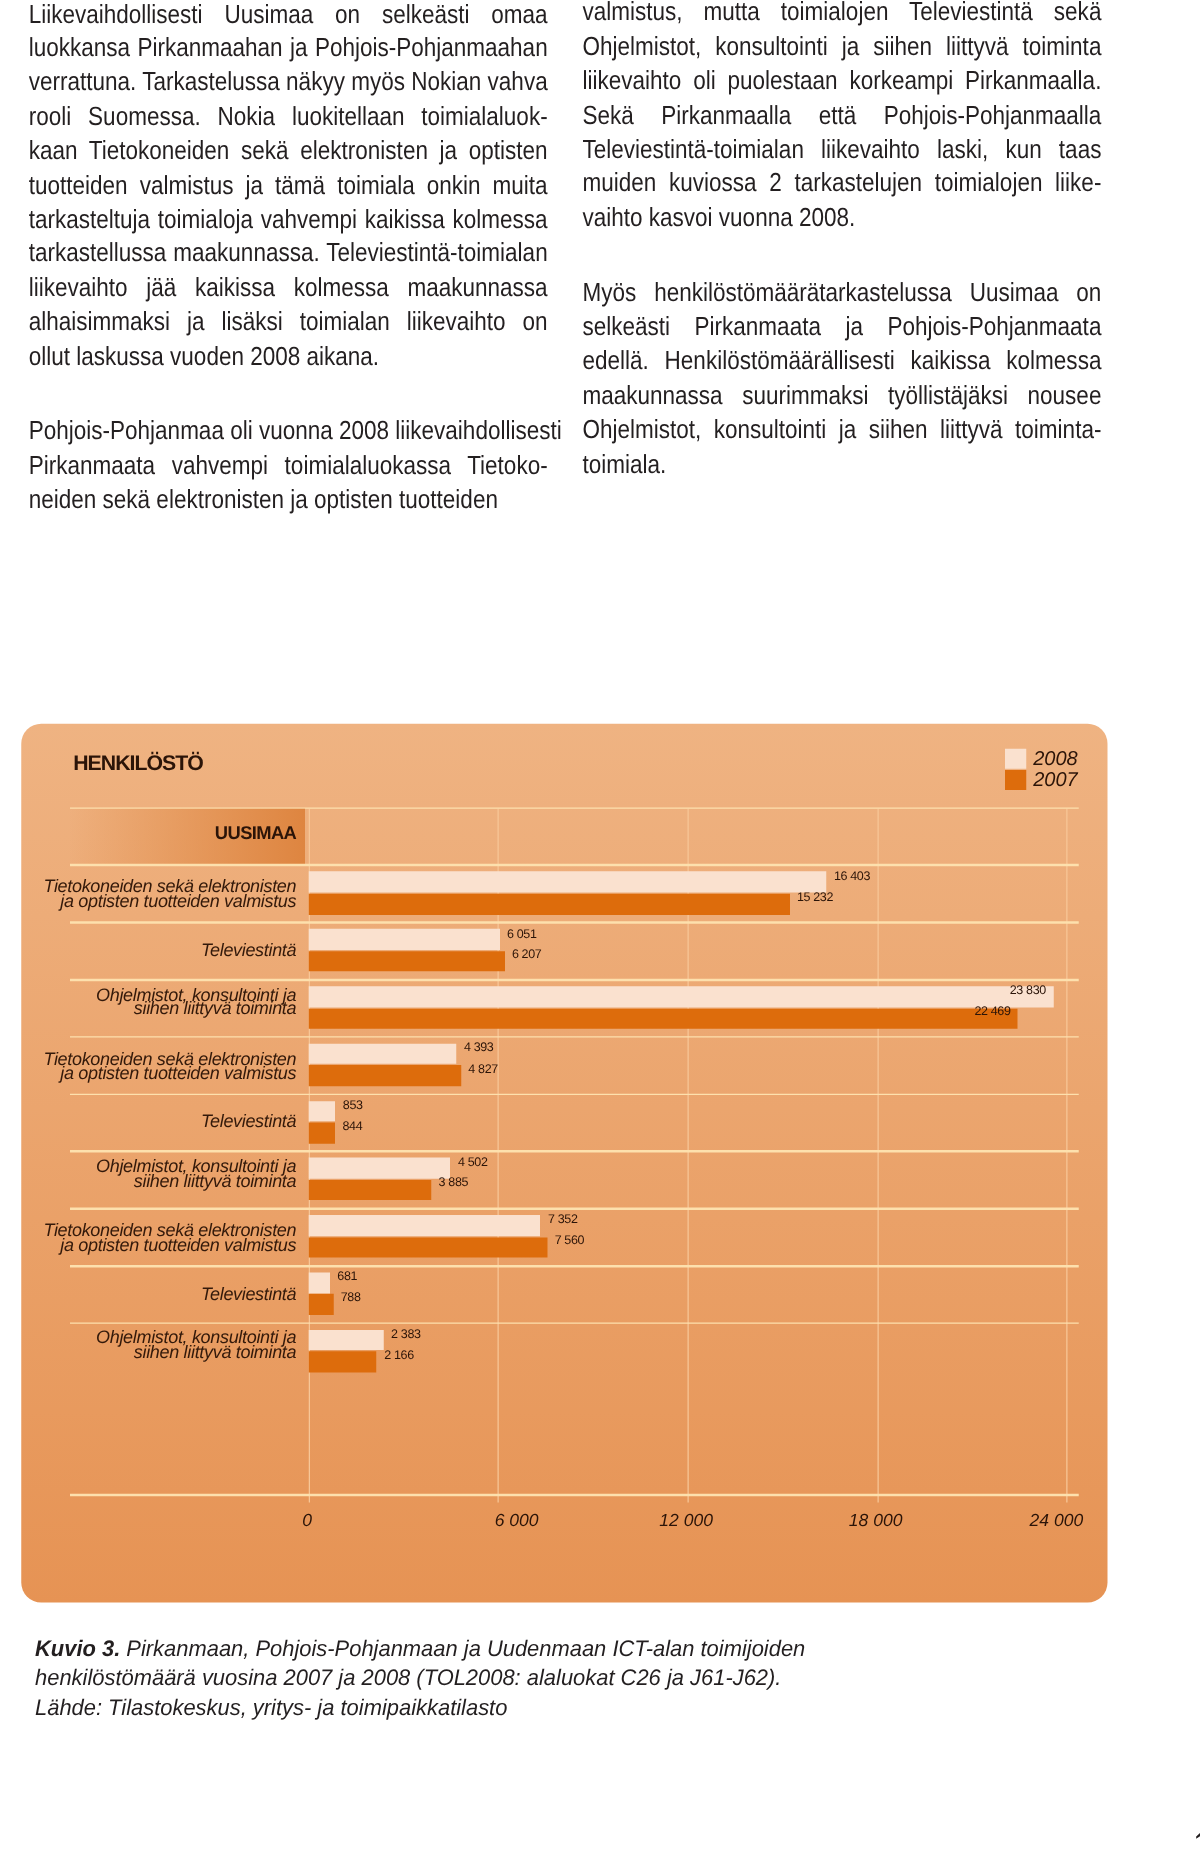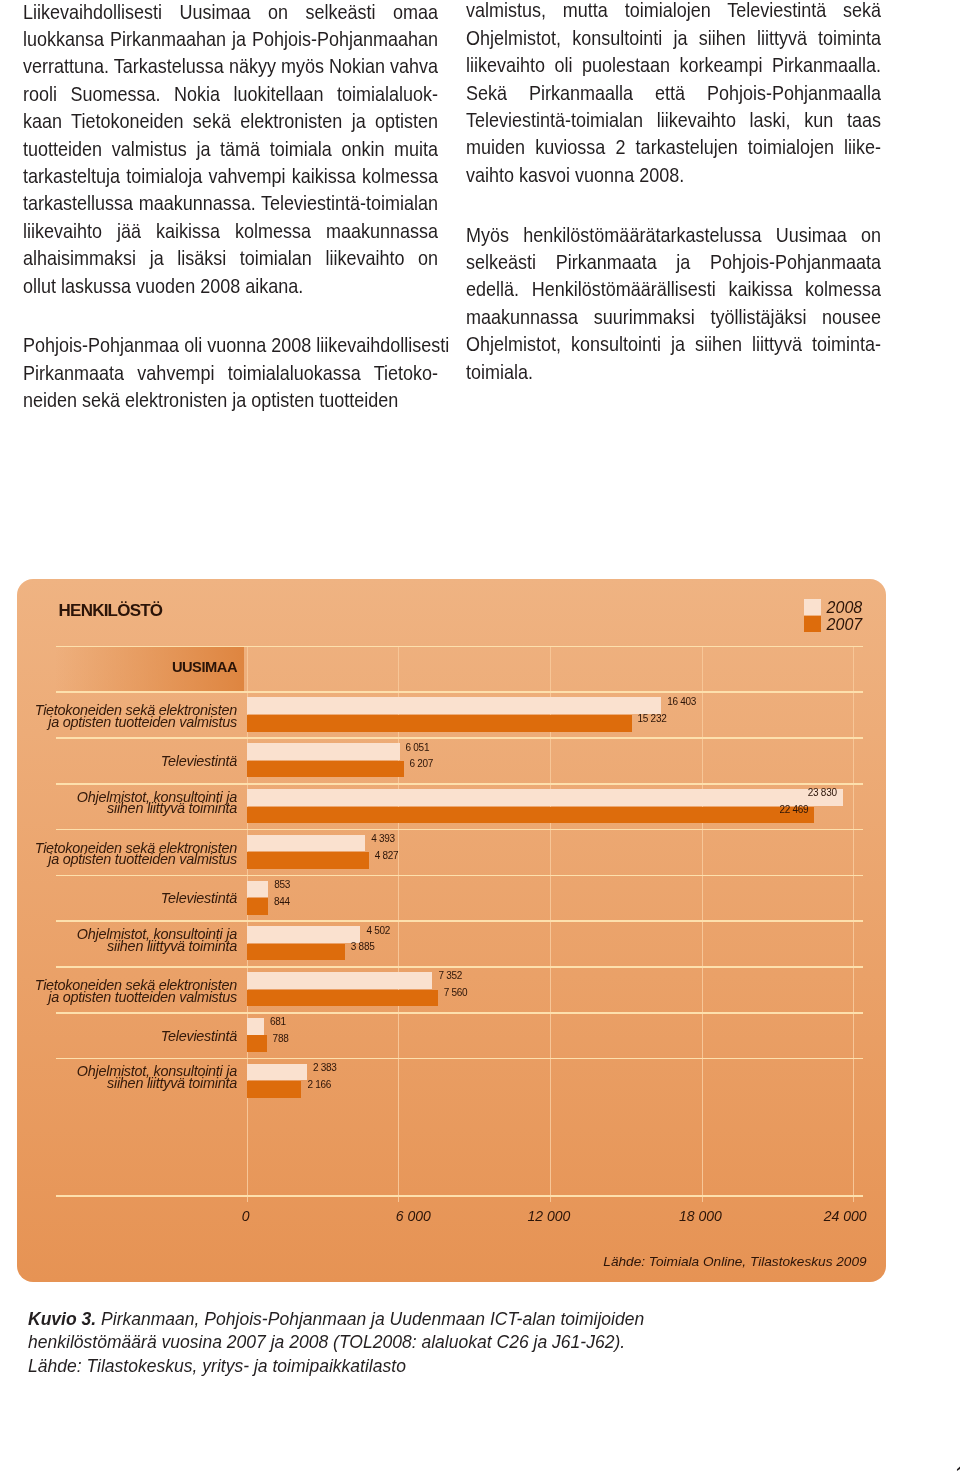--- a/index.html
+++ b/index.html
@@ -283,21 +283,20 @@
       </div>
       <div class="lastline"></div>
     </div>
   <div id="xaxis">
       <div class="tk" style="left: 229.7px;">0</div>
       <div class="tk" style="left: 381.3px; margin-left: 16px;">6 000</div>
       <div class="tk" style="left: 532.9px;">12 000</div>
       <div class="tk" style="left: 684.5px;">18 000</div>
       <div class="tk last" style="left: 836.1px;">24 000</div>
     </div>
-  <div id="source">Lähde: Toimiala Online, Tilastokeskus 2009</div>
 
   <div id="caption">
     <div><b>Kuvio 3.</b><span> Pirkanmaan, Pohjois-Pohjanmaan ja Uudenmaan ICT-alan toimijoiden</span></div>
     <div>henkilöstömäärä vuosina 2007 ja 2008 (TOL2008: alaluokat C26 ja J61-J62).</div>
     <div>Lähde: Tilastokeskus, yritys- ja toimipaikkatilasto</div>
   </div>
 
   <div id="pageno" title="17">
     <svg width="26" height="19" viewBox="0 0 26 19" fill="#231f20" aria-label="17">
       <path d="M6.6 1.05 L7.95 1.05 L7.95 16 L6.25 16 L6.25 4.1 L1.95 6.95 L1.95 5.25 Z"></path>

